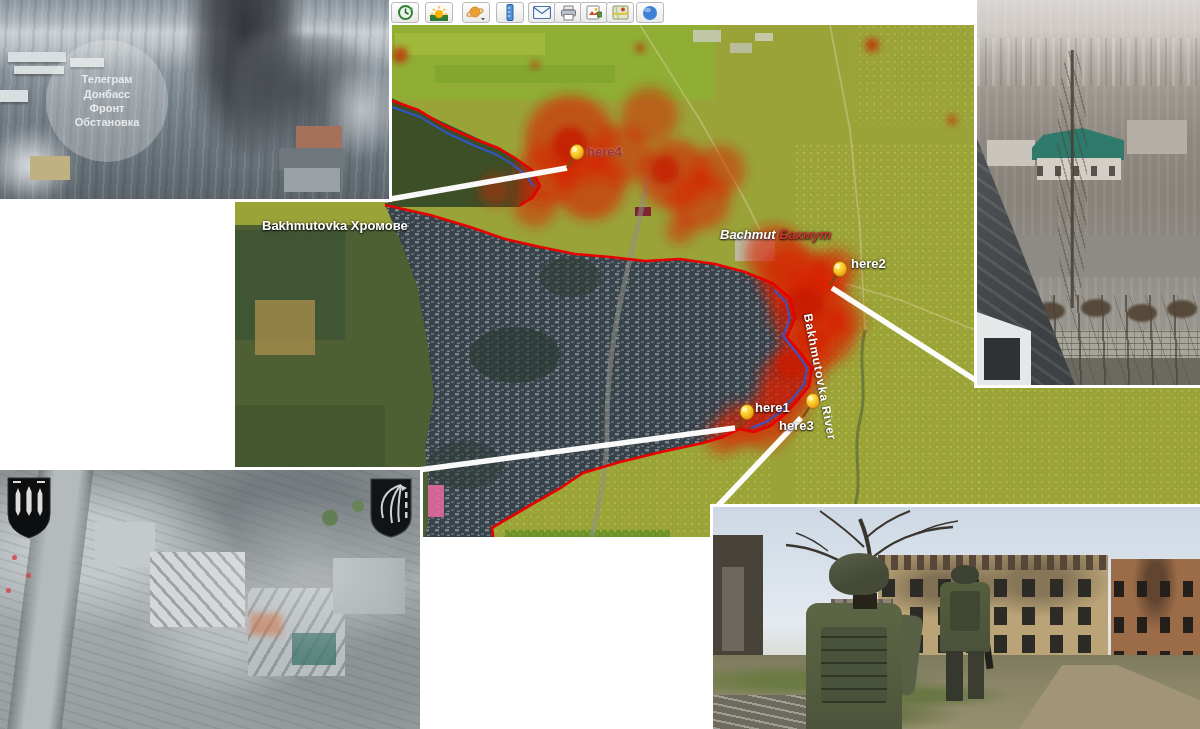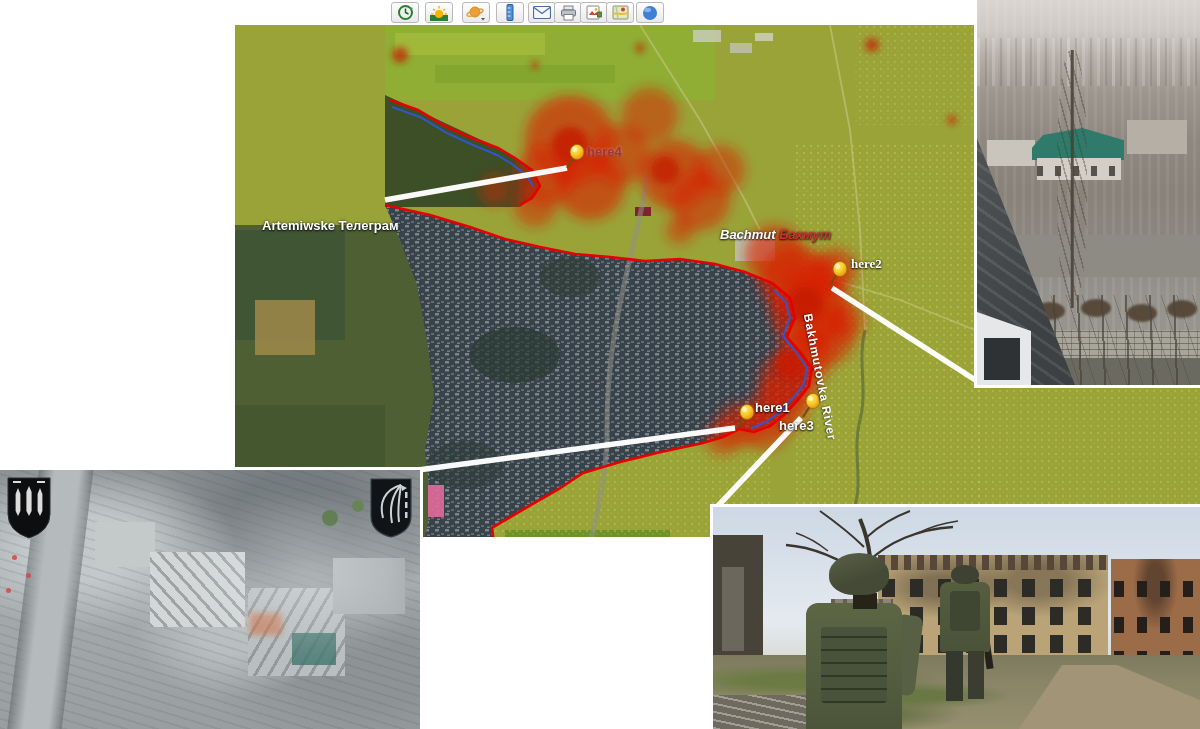--- a/index.html
+++ b/index.html
@@ -327,28 +327,28 @@
         </g>
       <g>
           <use href="#pushpin" x="502" y="403"></use>
         </g>
       <g>
           <use href="#pushpin" x="568" y="392"></use>
         </g>
     </svg>
 
     <div class="map-label label-red" style="left:352px;top:120px;">here4</div>
-    <div class="map-label" style="left:616px;top:232px;font-family:Liberation Serif, serif;">here2</div>
+    <div class="map-label" style="left:616px;top:232px;">here2</div>
     <div class="map-label" style="left:520px;top:376px;">here1</div>
     <div class="map-label" style="left:544px;top:394px;">here3</div>
     <div class="map-label" style="left:485px;top:203px;font-style:italic;">
       <span>Bachmut</span>
       <span class="label-ua">Бахмут</span>
     </div>
-    <div class="map-label" style="left:27px;top:194px;">Artemiwske Телеграм</div>
+    <div class="map-label" style="left:27px;top:194px;">Bakhmutovka Хромове</div>
     <div class="river-label">Bakhmutovka River</div>
     <div class="map-attrib">Image © 2023</div>
   </div>
 
   <div class="ge-toolbar">
     <div class="ge-btn" style="left:2px">
       <svg width="17" height="17" viewBox="0 0 17 17">
         <circle cx="8.5" cy="8.5" r="6.5" fill="#eaf3ea" stroke="#2e7d32" stroke-width="2"></circle>
         <path d="M8.5,4.5 V8.5 L11.5,10" stroke="#1b5e20" stroke-width="1.4" fill="none"></path>
         <path d="M13,3 l3,1 -2,2.5" fill="#43a047"></path>
@@ -414,20 +414,40 @@
       </svg>
     </div>
     <div class="ge-btn" style="left:247px">
       <svg width="16" height="16" viewBox="0 0 16 16">
         <circle cx="8" cy="8" r="7" fill="#3f7fd6"></circle>
         <ellipse cx="5.6" cy="5" rx="3.4" ry="2.2" fill="#9cc2ef" opacity="0.8"></ellipse>
       </svg>
     </div>
   </div>
 
+  <div class="photo photo-tl">
+    <div class="decor smoke-dark"></div>
+    <div class="decor smoke-dark2"></div>
+    <div class="decor smoke-light"></div>
+    <div class="decor smoke-white"></div>
+    <div class="decor blockrow" style="left:8px;top:52px;width:58px;height:10px"></div>
+    <div class="decor blockrow" style="left:14px;top:66px;width:50px;height:8px"></div>
+    <div class="decor blockrow" style="left:70px;top:58px;width:34px;height:9px"></div>
+    <div class="decor blockrow" style="left:0;top:90px;width:28px;height:12px"></div>
+    <div class="decor house-brick"></div>
+    <div class="decor house-roof"></div>
+    <div class="decor house-body"></div>
+    <div class="decor house-yellow"></div>
+    <div class="decor watermark">
+      <div>Телеграм</div>
+      <div>Донбасс</div>
+      <div>Фронт</div>
+      <div>Обстановка</div>
+    </div>
+  </div>
 
   <div class="photo photo-tr">
     <div class="decor tr-distant"></div>
     <div class="decor tr-ruin1"></div>
     <div class="decor tr-ruin2"></div>
     <div class="decor tr-tealhouse"></div>
     <div class="decor tr-housewall"></div>
     <div class="decor tr-road"></div>
     <div class="decor tr-shrub" style="left:14px;top:298px"></div>
     <div class="decor tr-shrub" style="left:58px;top:302px"></div>

